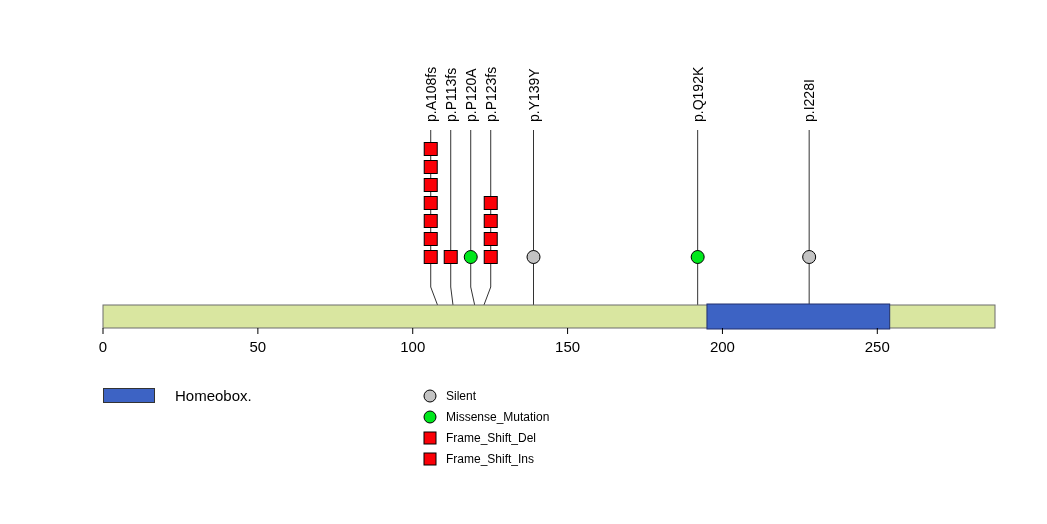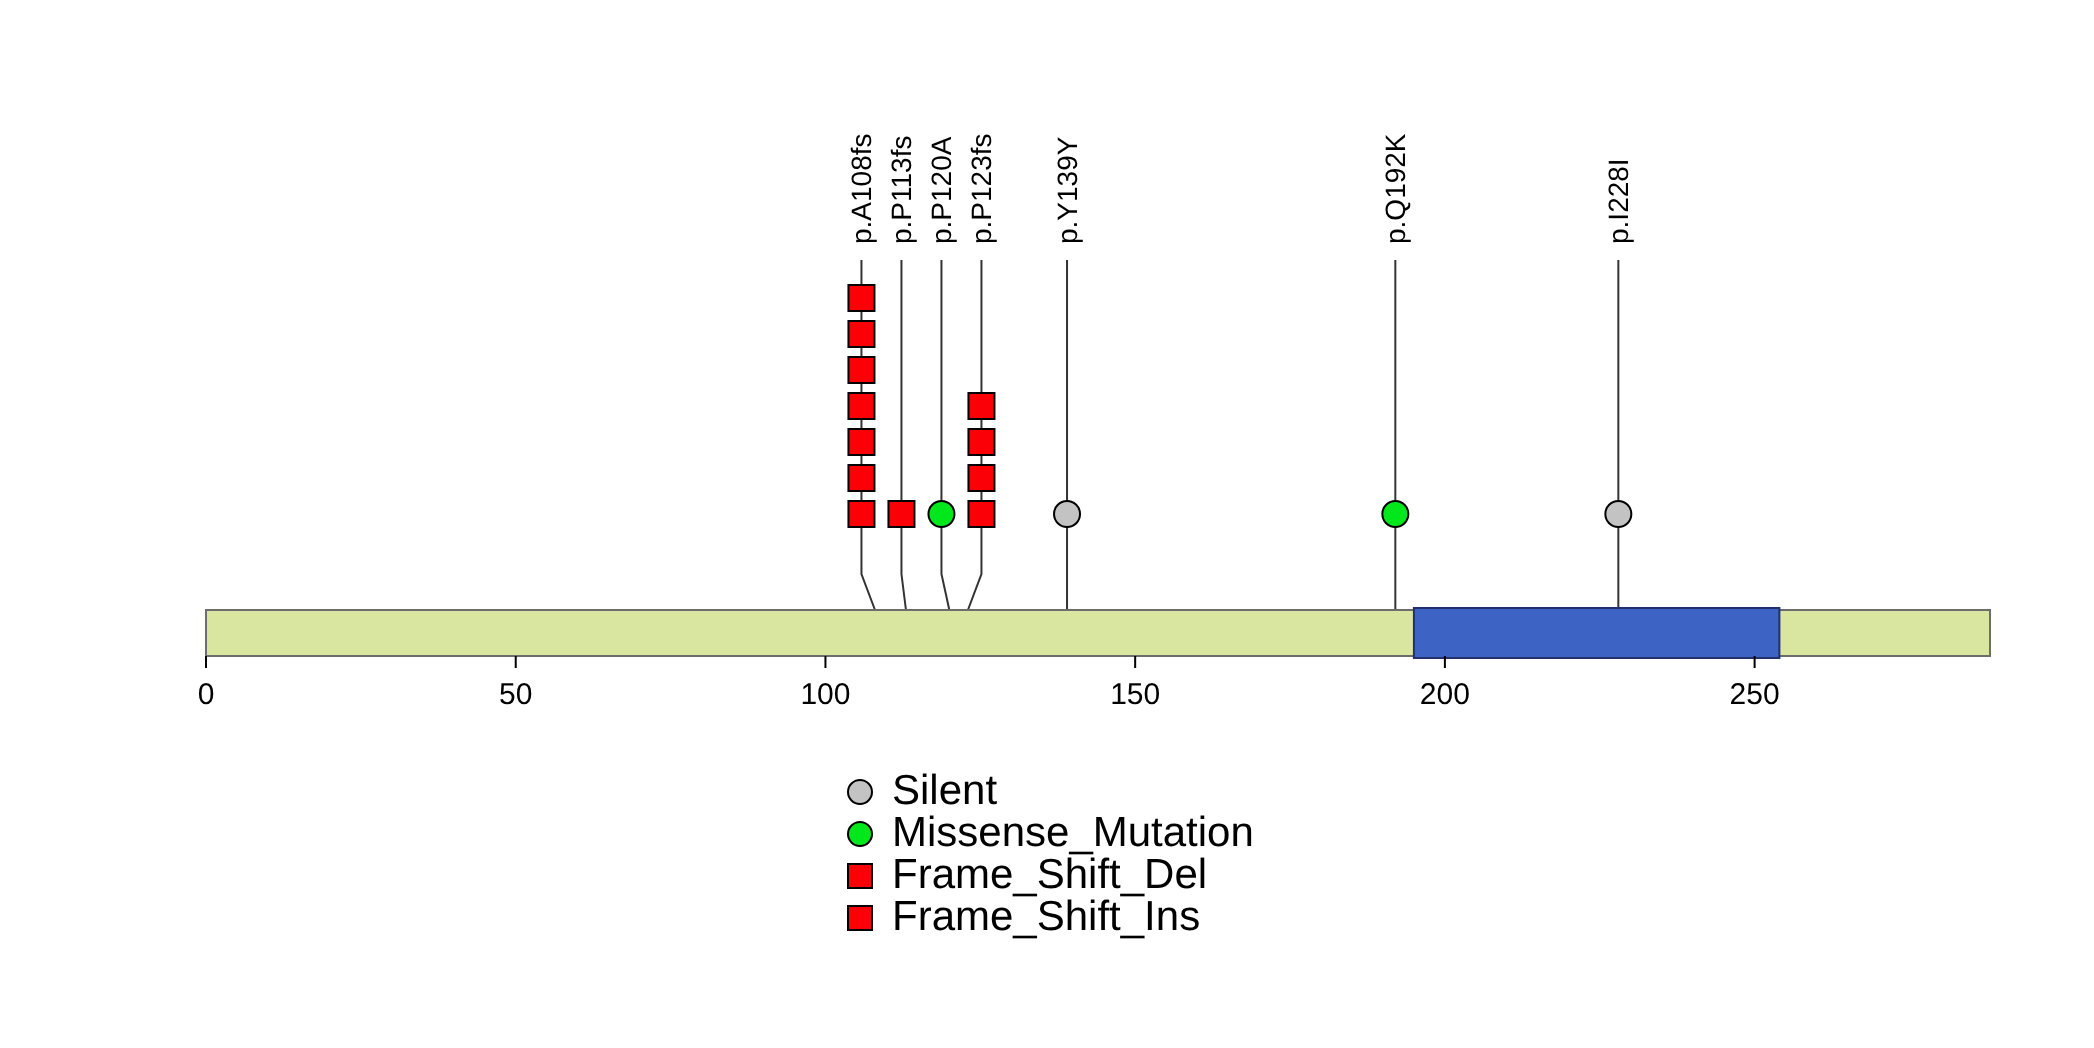--- a/index.html
+++ b/index.html
@@ -1,21 +1,21 @@
 <!DOCTYPE html>
 <html><head>
 <meta charset="utf-8">
 <style>
   html,body{margin:0;padding:0;background:#fff;}
   body{font-family:"Liberation Sans",sans-serif;color:#000;}
   .canvas{position:relative;width:1047px;height:524px;background:#fff;overflow:hidden;}
   #plot{position:absolute;left:0;top:0;}
   svg text{font-family:"Liberation Sans",sans-serif;}
   .legend-domain{position:absolute;left:103px;top:387px;display:flex;align-items:center;gap:20px;font-size:15px;}
-  .legend-mutations{position:absolute;left:423px;top:389px;display:flex;flex-direction:column;gap:7px;font-size:21px;}
+  .legend-mutations{position:absolute;left:423px;top:389px;display:flex;flex-direction:column;gap:7px;font-size:12px;}
   .lrow{display:flex;align-items:center;gap:9px;height:14px;line-height:14px;}
 </style>
 </head>
 <body>
 
 <div class="canvas">
   <svg id="plot" width="1047" height="524">
       <path d="M430.72916666666663 130 L430.72916666666663 287 L437.5 305" fill="none" stroke="#333" stroke-width="1"></path>
       <path d="M450.72916666666663 130 L450.72916666666663 287 L452.9861111111111 305" fill="none" stroke="#333" stroke-width="1"></path>
       <path d="M470.72916666666663 130 L470.72916666666663 287 L474.6666666666667 305" fill="none" stroke="#333" stroke-width="1"></path>
@@ -55,20 +55,26 @@
       <rect x="484.22916666666663" y="196.5" width="13" height="13" fill="#fb0007" stroke="#000" stroke-width="1"></rect>
       <text transform="translate(495.72916666666663 122) rotate(-90)" font-size="14" fill="#000">p.P123fs</text>
       <circle cx="533.5138888888889" cy="257" r="6.5" fill="#c3c3c3" stroke="#000" stroke-width="1"></circle>
       <text transform="translate(538.5138888888889 122) rotate(-90)" font-size="14" fill="#000">p.Y139Y</text>
       <circle cx="697.6666666666666" cy="257" r="6.5" fill="#00e81c" stroke="#000" stroke-width="1"></circle>
       <text transform="translate(702.6666666666666 122) rotate(-90)" font-size="14" fill="#000">p.Q192K</text>
       <circle cx="809.1666666666666" cy="257" r="6.5" fill="#c3c3c3" stroke="#000" stroke-width="1"></circle>
       <text transform="translate(814.1666666666666 122) rotate(-90)" font-size="14" fill="#000">p.I228I</text>
     </svg>
 
+  <div class="legend-domain">
+    <svg width="52" height="15">
+      <rect x="0.5" y="0.5" width="51" height="14" stroke="#333" stroke-width="1" fill="#3d63c4"></rect>
+    </svg>
+    <span>Homeobox.</span>
+  </div>
 
   <div class="legend-mutations" id="mutLegend">
       <div class="lrow">
         <svg width="14" height="14">
           <circle cx="7" cy="7" r="6" fill="#c3c3c3" stroke="#000" stroke-width="1"></circle>
         </svg>
         <span>Silent</span>
       </div>
       <div class="lrow">
         <svg width="14" height="14">

